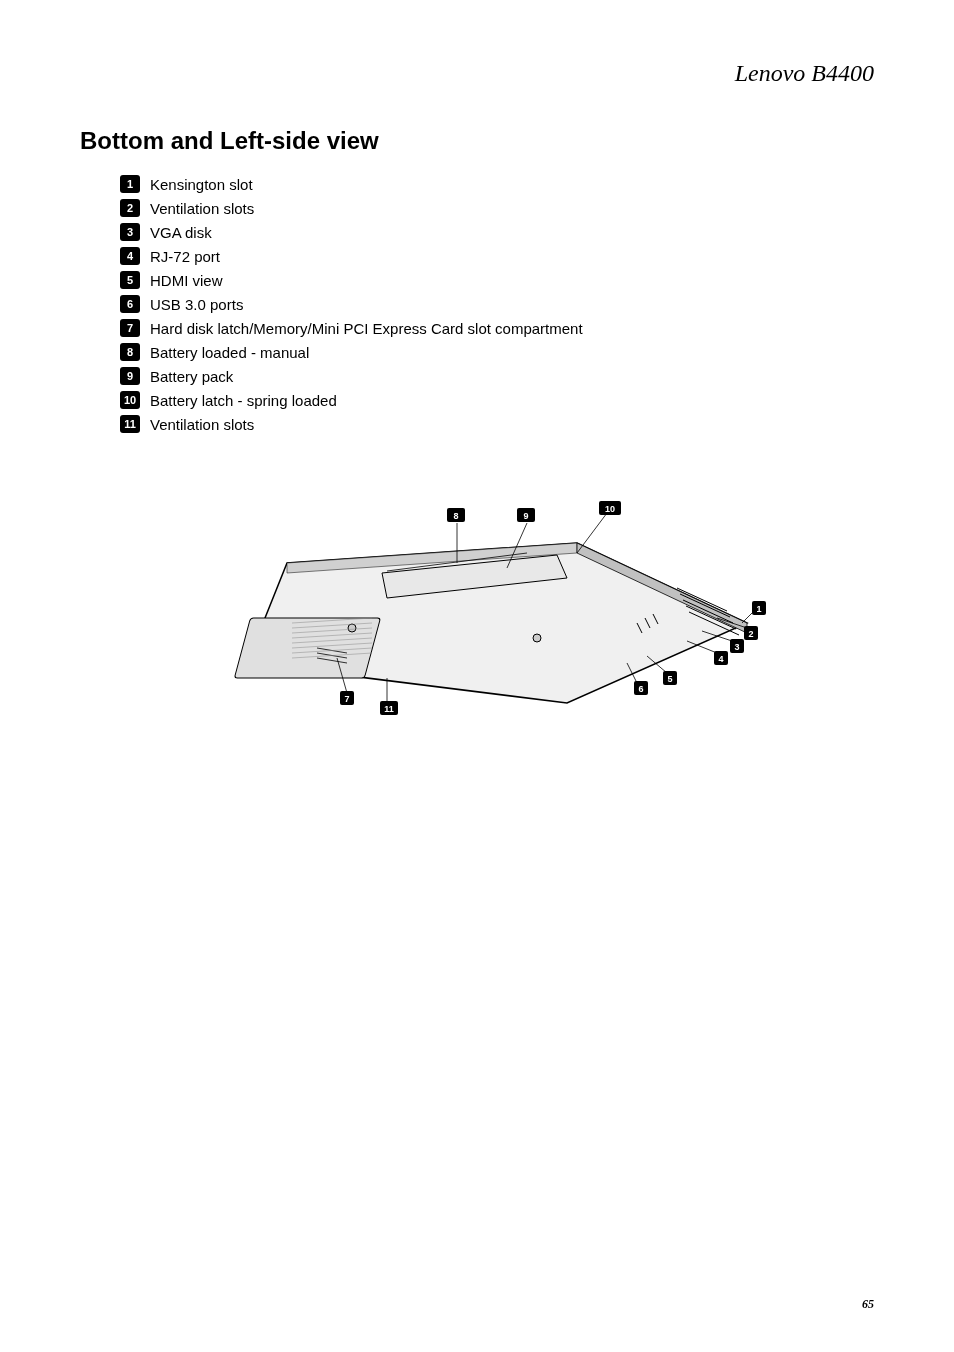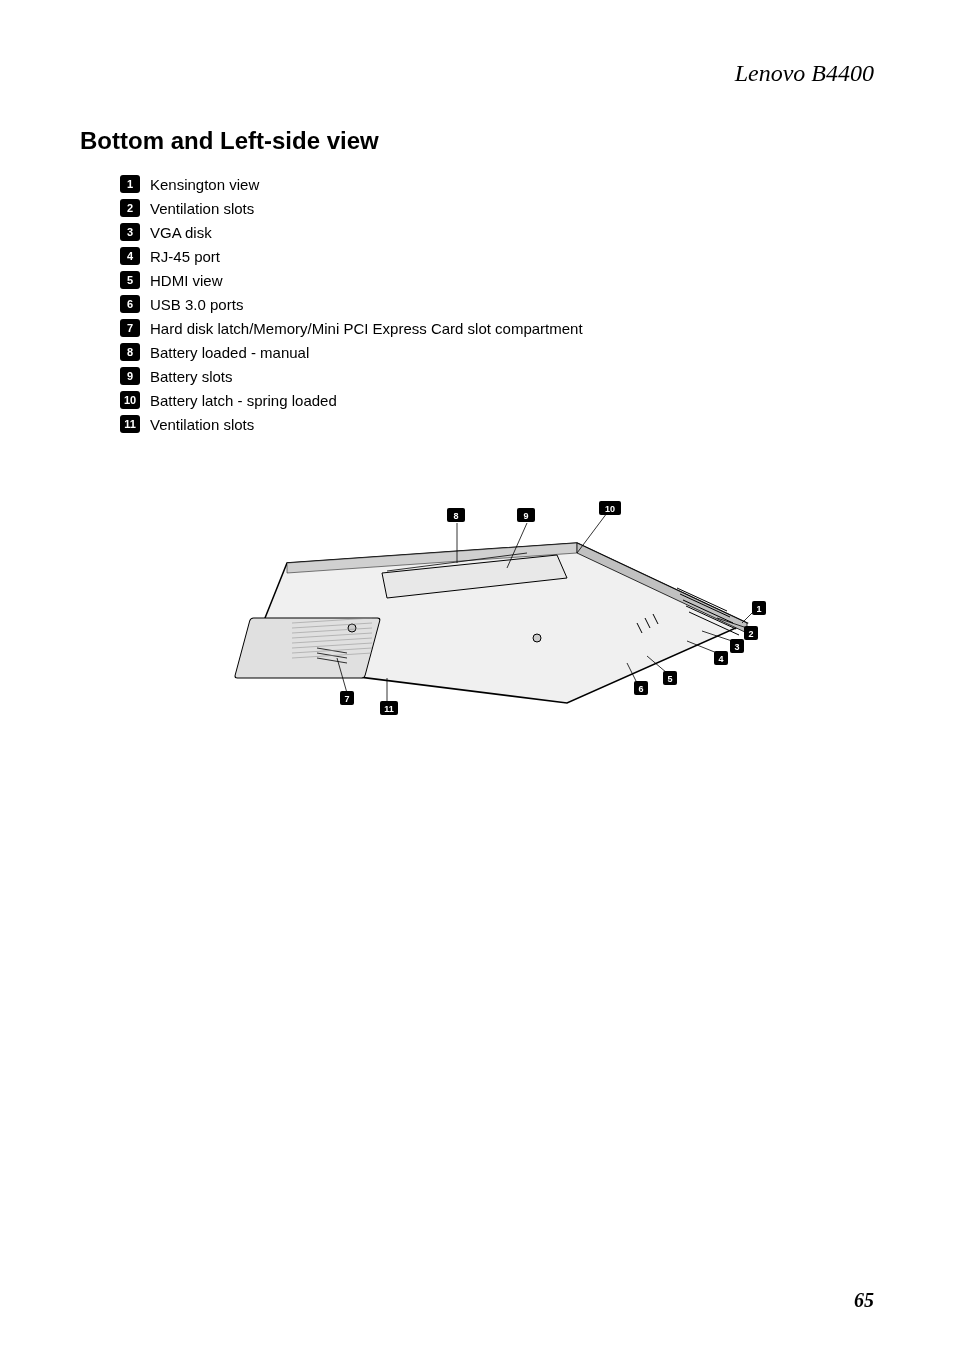--- a/index.html
+++ b/index.html
@@ -75,70 +75,70 @@
     svg.diagram {
       width: 580px;
       height: 260px;
     }
 
     .page-number {
       position: absolute;
       bottom: 40px;
       right: 80px;
       font-style: italic;
-      font-size: 20px;
+      font-size: 12px;
       font-weight: bold;
       text-align: center;
     }
   </style>
 </head>
 <body>
 
 <div class="page">
 
   <div class="header-title">Lenovo B4400</div>
 
   <div class="section-title">Bottom and Left-side view</div>
 
   <ul class="items-list">
   <li>
         <span class="badge">1</span>
-        <span>Kensington view</span>
+        <span>Kensington slot</span>
       </li>
       <li>
         <span class="badge">2</span>
         <span>Ventilation slots</span>
       </li>
       <li>
         <span class="badge">3</span>
         <span>VGA disk</span>
       </li>
       <li>
         <span class="badge">4</span>
-        <span>RJ-45 port</span>
+        <span>RJ-72 port</span>
       </li>
       <li>
         <span class="badge">5</span>
         <span>HDMI view</span>
       </li>
       <li>
         <span class="badge">6</span>
         <span>USB 3.0 ports</span>
       </li>
       <li>
         <span class="badge">7</span>
         <span>Hard disk latch/Memory/Mini PCI Express Card slot compartment</span>
       </li>
       <li>
         <span class="badge">8</span>
         <span>Battery loaded - manual</span>
       </li>
       <li>
         <span class="badge">9</span>
-        <span>Battery slots</span>
+        <span>Battery pack</span>
       </li>
       <li>
         <span class="badge">10</span>
         <span>Battery latch - spring loaded</span>
       </li>
       <li>
         <span class="badge">11</span>
         <span>Ventilation slots</span>
       </li>
     </ul>

